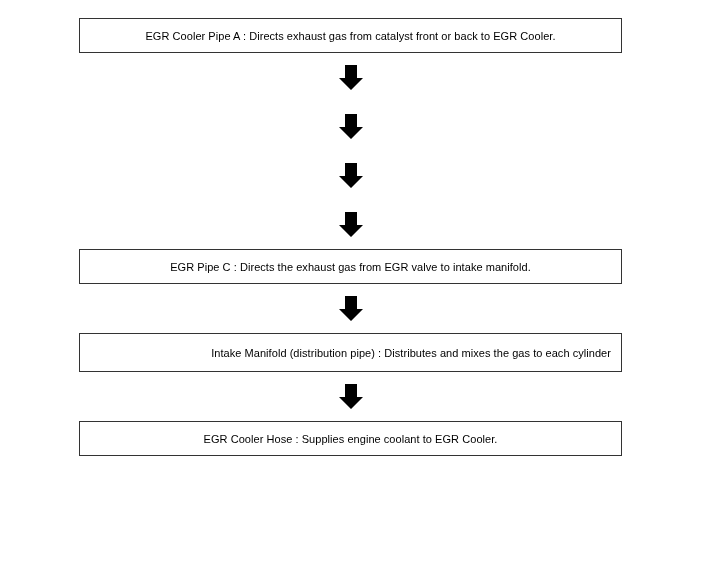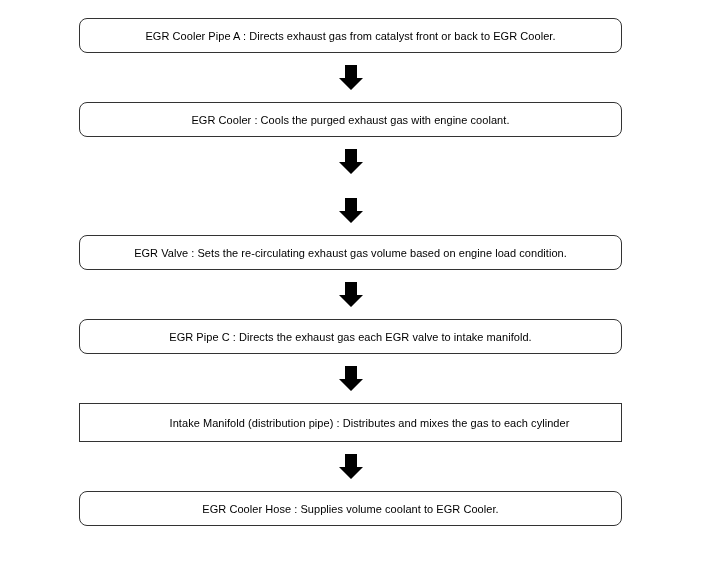--- a/index.html
+++ b/index.html
@@ -34,25 +34,24 @@
     width: 543px;
     border: 1.5px solid #333333;
     background: #ffffff;
     display: flex;
     align-items: center;
     justify-content: center;
     padding: 0 10px;
   }
   .flow-box.single {
     height: 35px;
-    border-radius: 8px;
   }
   .flow-box.multi {
     height: 39px;
-    justify-content: center;
+    justify-content: flex-end;
     padding-left: 48px;
   }
   .box-text {
     font-size: 11px;
     line-height: 14px;
     color: #000000;
     text-align: center;
     white-space: pre;
     letter-spacing: 0.05px;
   }
@@ -83,49 +82,43 @@
     <div class="flow-box single">
       <div class="box-text">EGR Cooler Pipe A : Directs exhaust gas from catalyst front or back to EGR Cooler.</div>
     </div>
 
     <div class="arrow-slot">
       <svg class="down-arrow" viewBox="0 0 26 25">
         <polygon class="glyph" points="7,0 19,0 19,13 25,13 13,25 1,13 7,13"></polygon>
       </svg>
     </div>
 
-    <div class="flow-box single">
-      <div class="box-text">EGR Cooler : Cools the purged exhaust gas with engine coolant.</div>
+
+    <div class="arrow-slot">
+      <svg class="down-arrow" viewBox="0 0 26 25">
+        <polygon class="glyph" points="7,0 19,0 19,13 25,13 13,25 1,13 7,13"></polygon>
+      </svg>
     </div>
+
 
     <div class="arrow-slot">
       <svg class="down-arrow" viewBox="0 0 26 25">
         <polygon class="glyph" points="7,0 19,0 19,13 25,13 13,25 1,13 7,13"></polygon>
       </svg>
     </div>
 
 
     <div class="arrow-slot">
       <svg class="down-arrow" viewBox="0 0 26 25">
         <polygon class="glyph" points="7,0 19,0 19,13 25,13 13,25 1,13 7,13"></polygon>
       </svg>
     </div>
 
     <div class="flow-box single">
-      <div class="box-text">EGR Valve : Sets the re-circulating exhaust gas volume based on engine load condition.</div>
-    </div>
-
-    <div class="arrow-slot">
-      <svg class="down-arrow" viewBox="0 0 26 25">
-        <polygon class="glyph" points="7,0 19,0 19,13 25,13 13,25 1,13 7,13"></polygon>
-      </svg>
-    </div>
-
-    <div class="flow-box single">
-      <div class="box-text">EGR Pipe C : Directs the exhaust gas each EGR valve to intake manifold.</div>
+      <div class="box-text">EGR Pipe C : Directs the exhaust gas from EGR valve to intake manifold.</div>
     </div>
 
     <div class="arrow-slot">
       <svg class="down-arrow" viewBox="0 0 26 25">
         <polygon class="glyph" points="7,0 19,0 19,13 25,13 13,25 1,13 7,13"></polygon>
       </svg>
     </div>
 
     <div class="flow-box multi">
       <div class="box-text">
@@ -133,17 +126,17 @@
       </div>
     </div>
 
     <div class="arrow-slot">
       <svg class="down-arrow" viewBox="0 0 26 25">
         <polygon class="glyph" points="7,0 19,0 19,13 25,13 13,25 1,13 7,13"></polygon>
       </svg>
     </div>
 
     <div class="flow-box single">
-      <div class="box-text">EGR Cooler Hose : Supplies volume coolant to EGR Cooler.</div>
+      <div class="box-text">EGR Cooler Hose : Supplies engine coolant to EGR Cooler.</div>
     </div>
 
   </div>
 </div>
 
 </body></html>

